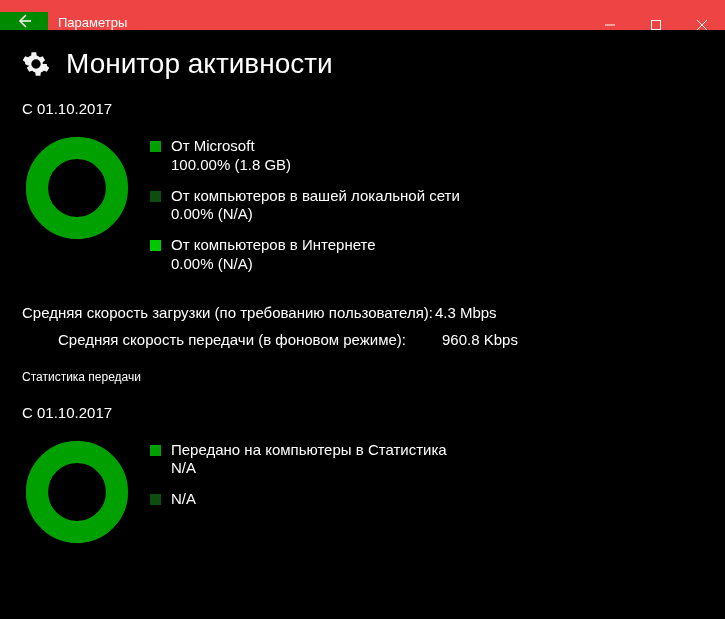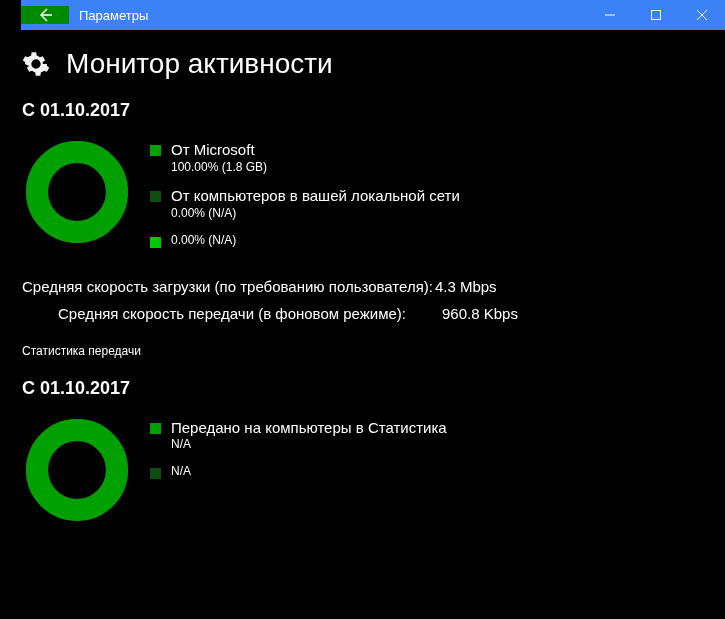--- a/index.html
+++ b/index.html
@@ -8,23 +8,22 @@
       background: #000;
       color: #fff;
       font-family: 'Segoe UI', -apple-system, Tahoma, sans-serif;
       font-size: 14px;
       font-weight: 300;
       overflow: hidden;
     }
     .titlebar {
       height: 30px;
       display: flex;
-      align-items: center;
-      background: #3b82f6;
-      margin-left: 21px;
+      align-items: flex-end;
+      background: #ef4444;
     }
     .back-btn {
       width: 48px;
       background: #008a00;
       display: flex;
       align-items: center;
       justify-content: center;
       cursor: pointer;
     }
     .title-text {
@@ -51,23 +50,22 @@
       align-items: center;
       gap: 16px;
       margin-bottom: 20px;
     }
     .page-heading h1 {
       font-size: 28px;
       font-weight: 300;
     }
     .gear-ic svg { display:block; }
     .since {
-      font-size: 18px;
+      font-size: 15px;
       margin-bottom: 16px;
-      font-weight: bold;
     }
     .chart-row {
       display: flex;
       align-items: flex-start;
       gap: 18px;
       margin-bottom: 18px;
     }
     .donut {
       width: 110px; height: 110px;
       flex: 0 0 110px;
@@ -81,21 +79,21 @@
     }
     .sq {
       width: 11px; height: 11px;
       margin-top: 4px;
       flex: 0 0 11px;
     }
     .sq.a { background: #00a000; }
     .sq.b { background: #0f4d0f; }
     .sq.c { background: #00c800; }
     .leg-txt .t { font-size: 15px; line-height: 1.25; }
-    .leg-txt .v { font-size: 12px; line-height: 1.25; }
+    .leg-txt .v { font-size: 15px; line-height: 1.25; }
     .stats-line {
       font-size: 15px;
       margin-bottom: 10px;
       display: flex;
       text-align: center;
     }
     .stats-line .label {}
     .stats-line .val { }
     .upload-heading {
       font-size: 12px;
@@ -165,20 +163,21 @@
       <div class="legend-item">
         <div class="sq b"></div>
         <div class="leg-txt">
           <div class="t">От компьютеров в вашей локальной сети</div>
           <div class="v">0.00%  (N/A)</div>
         </div>
       </div>
       <div class="legend-item">
         <div class="sq c"></div>
         <div class="leg-txt">
+          <div class="t">От компьютеров в Интернете</div>
           <div class="v">0.00%  (N/A)</div>
         </div>
       </div>
     </div>
   </div>
 
   <div class="stats-line">
     <span class="label">Средняя скорость загрузки (по требованию пользователя):</span>
     <span class="val" style="margin-left:2px">4.3 Mbps</span>
   </div>

